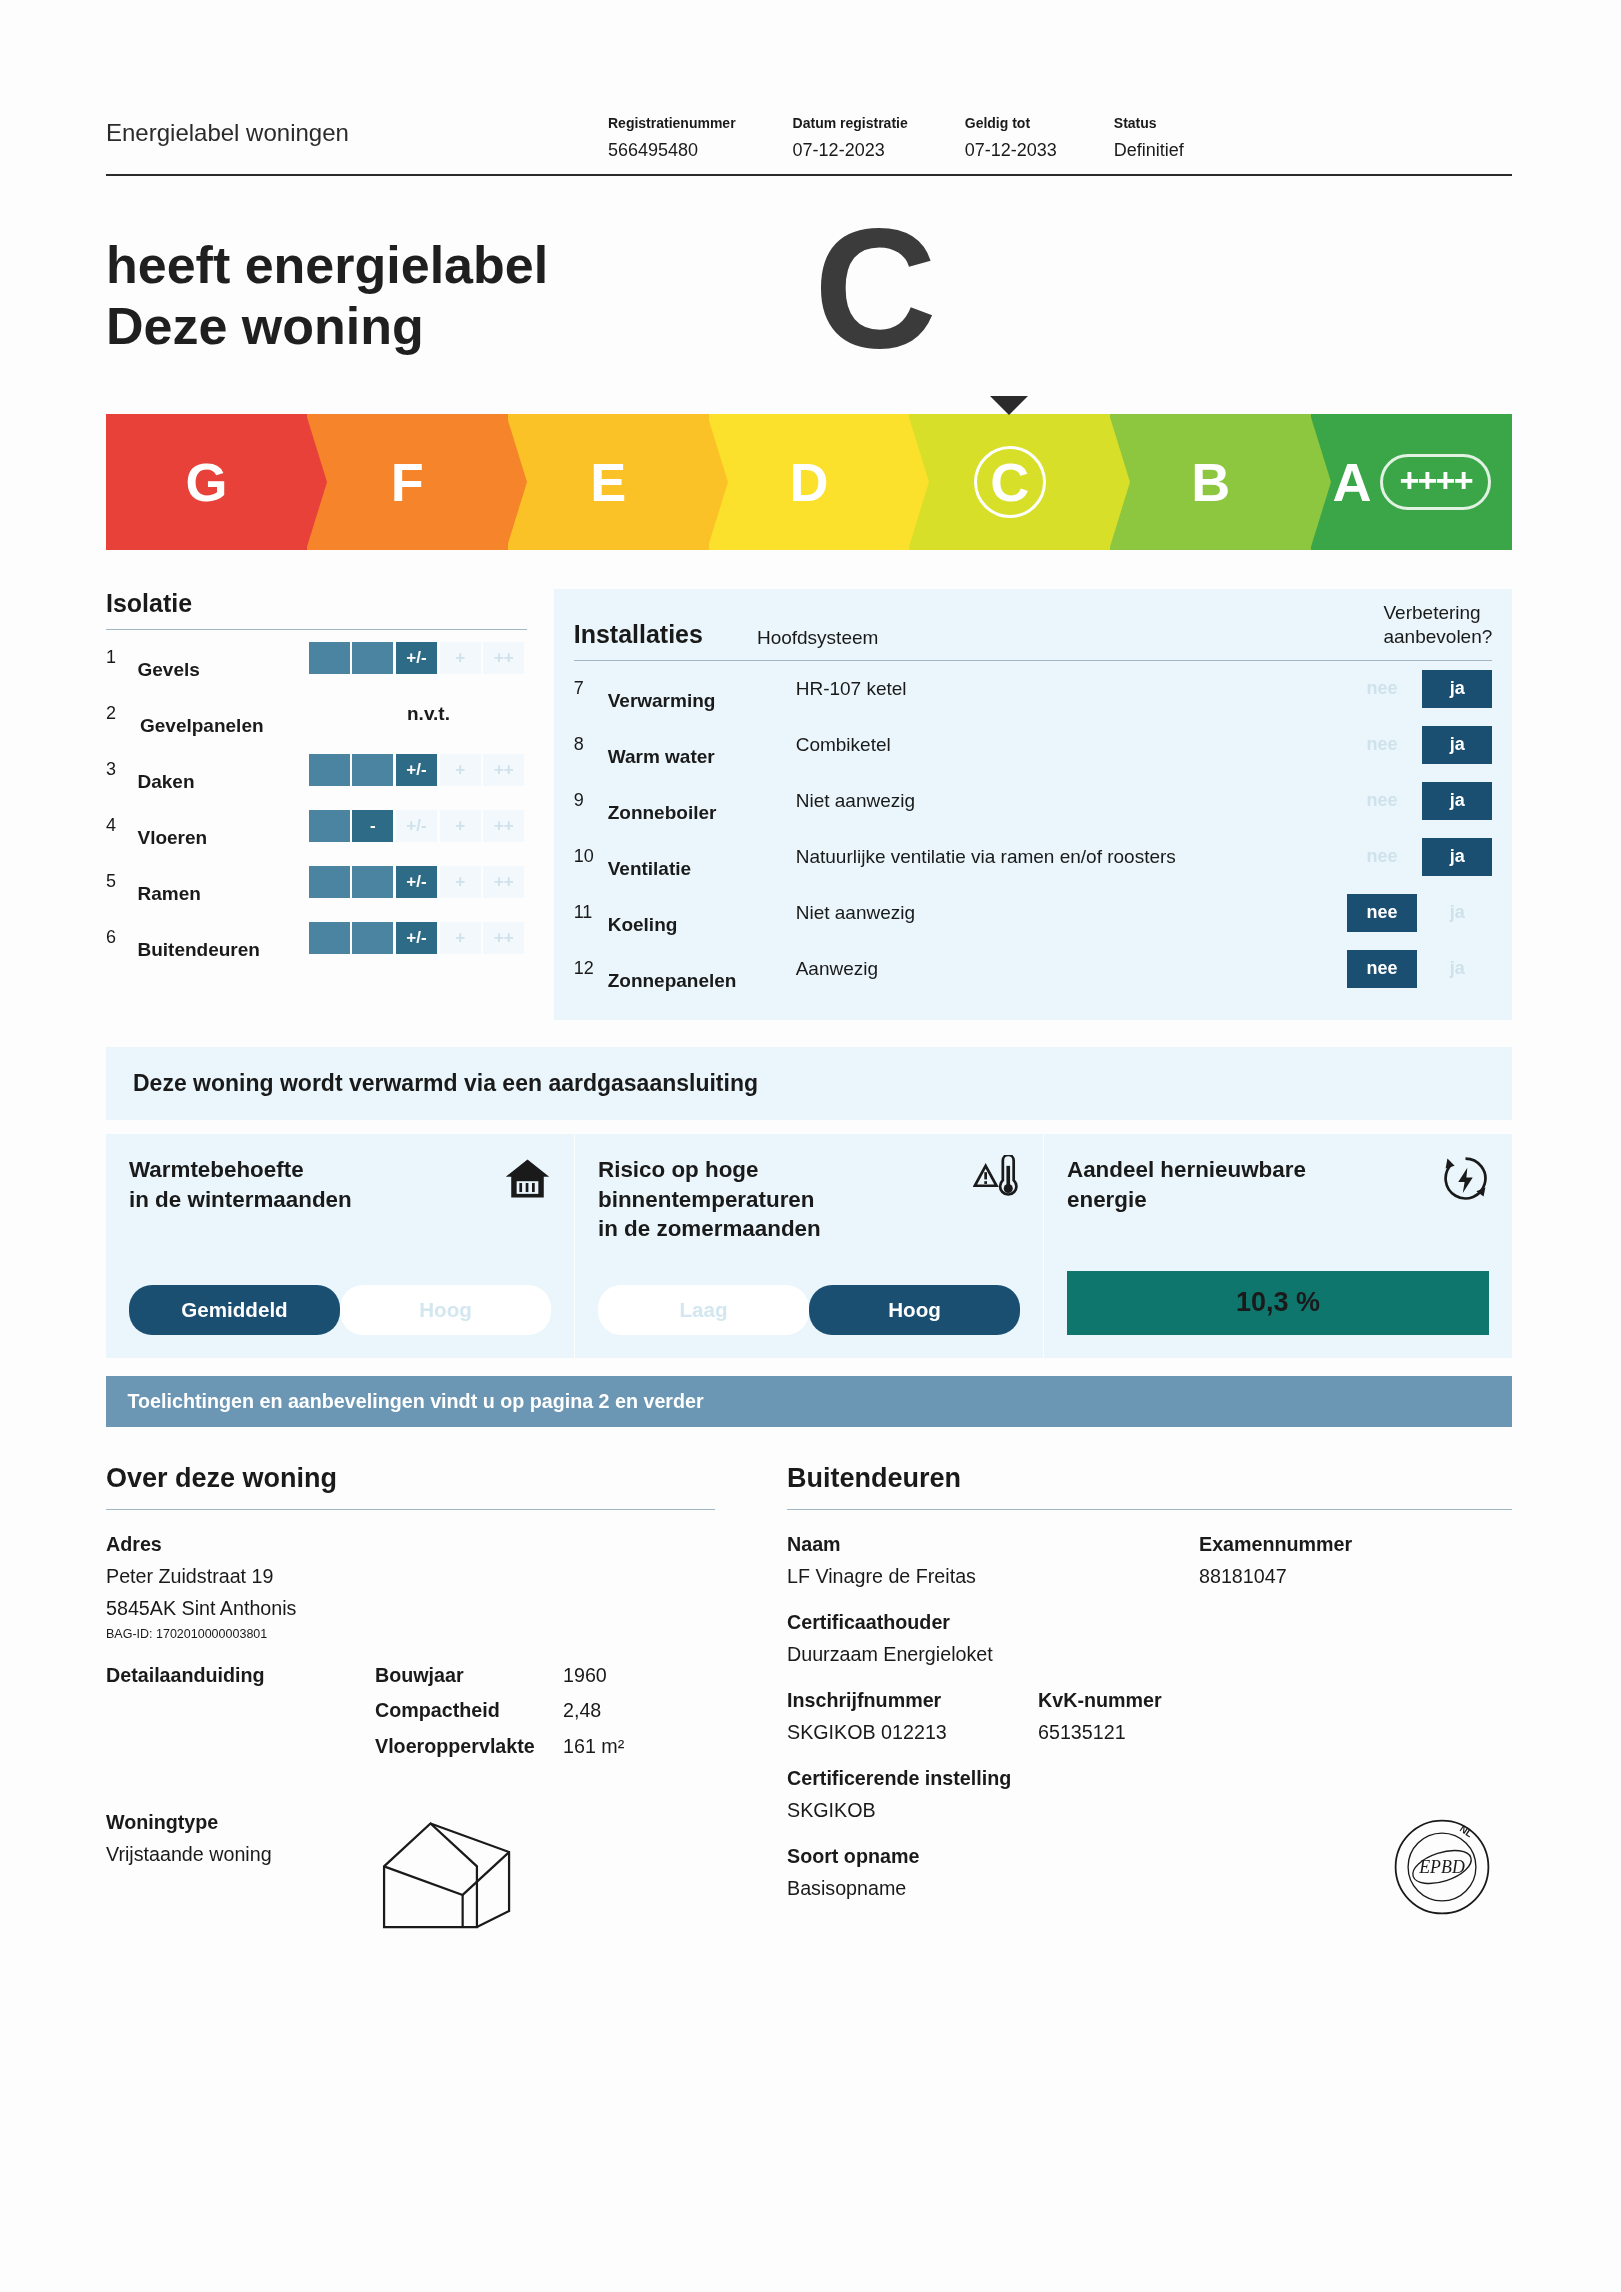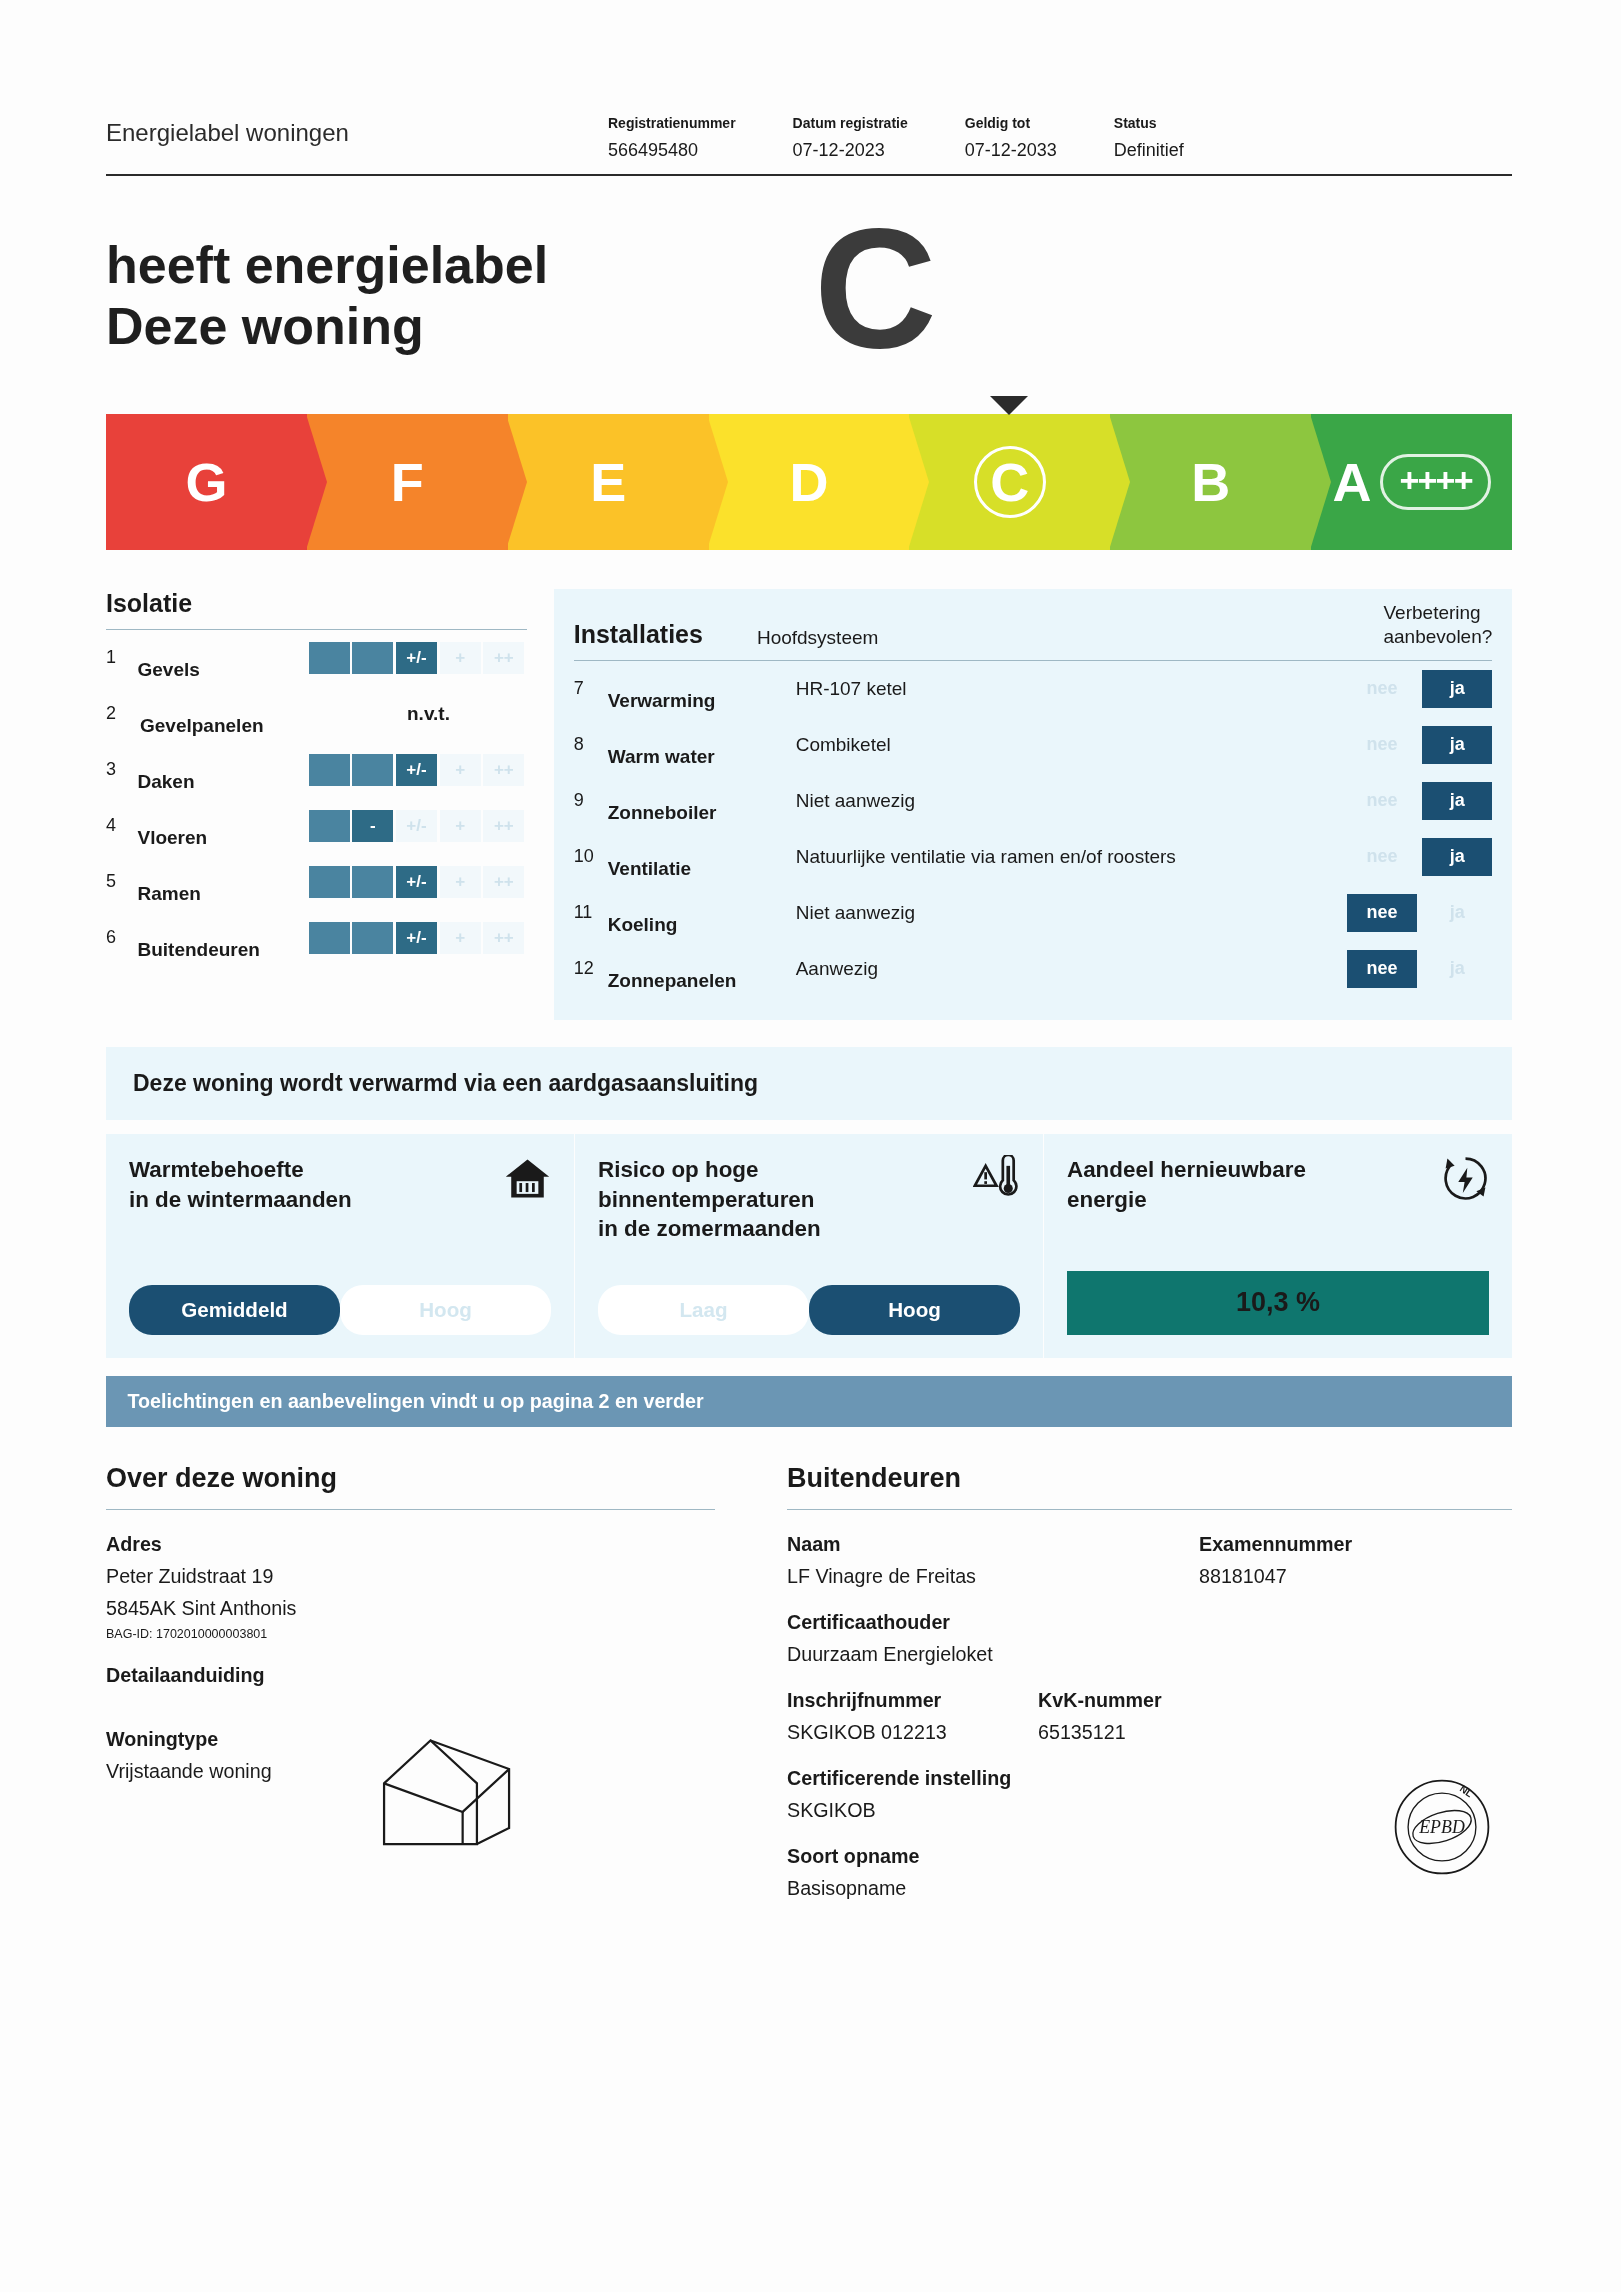--- a/index.html
+++ b/index.html
@@ -685,20 +685,34 @@
           <div class="fld-value">Peter Zuidstraat 19</div>
           <div class="fld-value">5845AK Sint Anthonis</div>
           <div class="tiny">BAG-ID: 1702010000003801</div>
         </div>
       </div>
 
       <div class="kv-grid">
         <div class="kv-col-a">
           <div class="fld-label" style="margin-top:0">Detailaanduiding</div>
         </div>
+        <div class="kv-col-b" id="spec-list">
+              <div class="kv-line">
+                <div class="kv-key">Bouwjaar</div>
+                <div>1960</div>
+              </div>
+              <div class="kv-line">
+                <div class="kv-key">Compactheid</div>
+                <div>2,48</div>
+              </div>
+              <div class="kv-line">
+                <div class="kv-key">Vloeroppervlakte</div>
+                <div>161 m²</div>
+              </div>
+            </div>
       </div>
 
       <div class="kv-grid" style="margin-top:41px;">
         <div class="kv-col-a">
           <div class="fld-label" style="margin-top:0">Woningtype</div>
           <div class="fld-value">Vrijstaande woning</div>
         </div>
         <div class="kv-col-b">
           <div>
             <svg width="161" height="125" viewBox="0 0 180 140">

